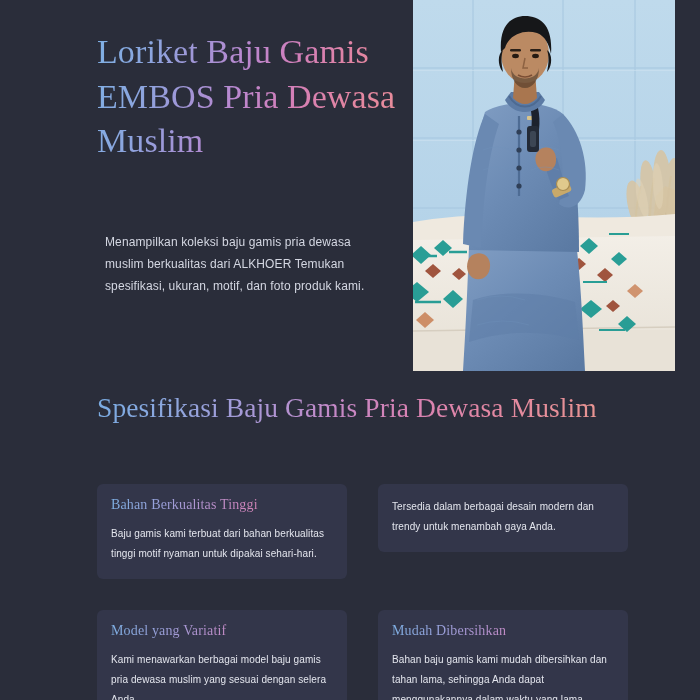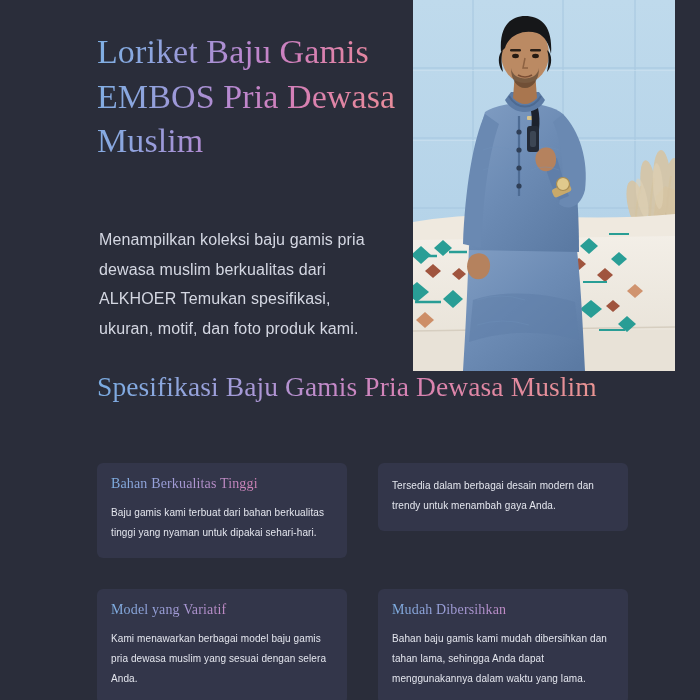--- a/index.html
+++ b/index.html
@@ -25,41 +25,41 @@
     line-height:1.31;
     letter-spacing:0.1px;
     background:linear-gradient(105deg,#7fb0e4 0%,#8ba6df 17%,#a394d6 33%,#bb87cf 47%,#d27fb9 62%,#e184a4 78%,#ea8f98 100%);
     -webkit-background-clip:text;
     background-clip:text;
     color:transparent;
     -webkit-text-fill-color:transparent;
   }
 
   p.hero-desc{
-    margin:2px;
+    margin:8px;
     position:absolute;
     left:0;top:193px;
     width:280px;
-    font-size:16px;
+    font-size:12px;
     line-height:1.85;
     color:#d4d7e2;
     letter-spacing:0.12px;
   }
 
   .hero-photo{
     position:absolute;
     left:413px;top:0;
     width:262px;height:371px;
     overflow:hidden;
     background:#bcd7ea;
   }
   .hero-photo svg{display:block;width:100%;height:100%;}
 
   
-  .spec{position:absolute;left:97px;top:368px;width:513px;}
+  .spec{position:absolute;left:97px;top:389px;width:513px;}
   h2.spec-title{
     margin:0;
     font-family:"Liberation Serif", serif;
     font-weight:400;
     font-size:27.5px;
     line-height:1.36;
     letter-spacing:0.1px;
     background:linear-gradient(100deg,#79ace3 0%,#8ea7de 15%,#a998d6 31%,#c489c8 46%,#d782b4 60%,#e287a3 76%,#e9968f 100%);
     -webkit-background-clip:text;
     background-clip:text;
@@ -297,21 +297,21 @@
     </div>
   </section>
 
   <section class="spec">
     <h2 class="spec-title">Spesifikasi Baju Gamis Pria Dewasa Muslim</h2>
 
     <div class="card-grid">
 
       <div class="card card-row-1">
         <h3 class="card-title">Bahan Berkualitas Tinggi</h3>
-        <p class="card-body">Baju gamis kami terbuat dari bahan berkualitas tinggi yang nyaman untuk dipakai sehari-hari.</p>
+        <p class="card-body">Baju gamis kami terbuat dari bahan berkualitas tinggi motif nyaman untuk dipakai sehari-hari.</p>
       </div>
 
       <div class="card card-row-1">
         <p class="card-body">Tersedia dalam berbagai desain modern dan trendy untuk menambah gaya Anda.</p>
       </div>
 
       <div class="card">
         <h3 class="card-title">Model yang Variatif</h3>
         <p class="card-body">Kami menawarkan berbagai model baju gamis pria dewasa muslim yang sesuai dengan selera Anda.</p>
       </div>

